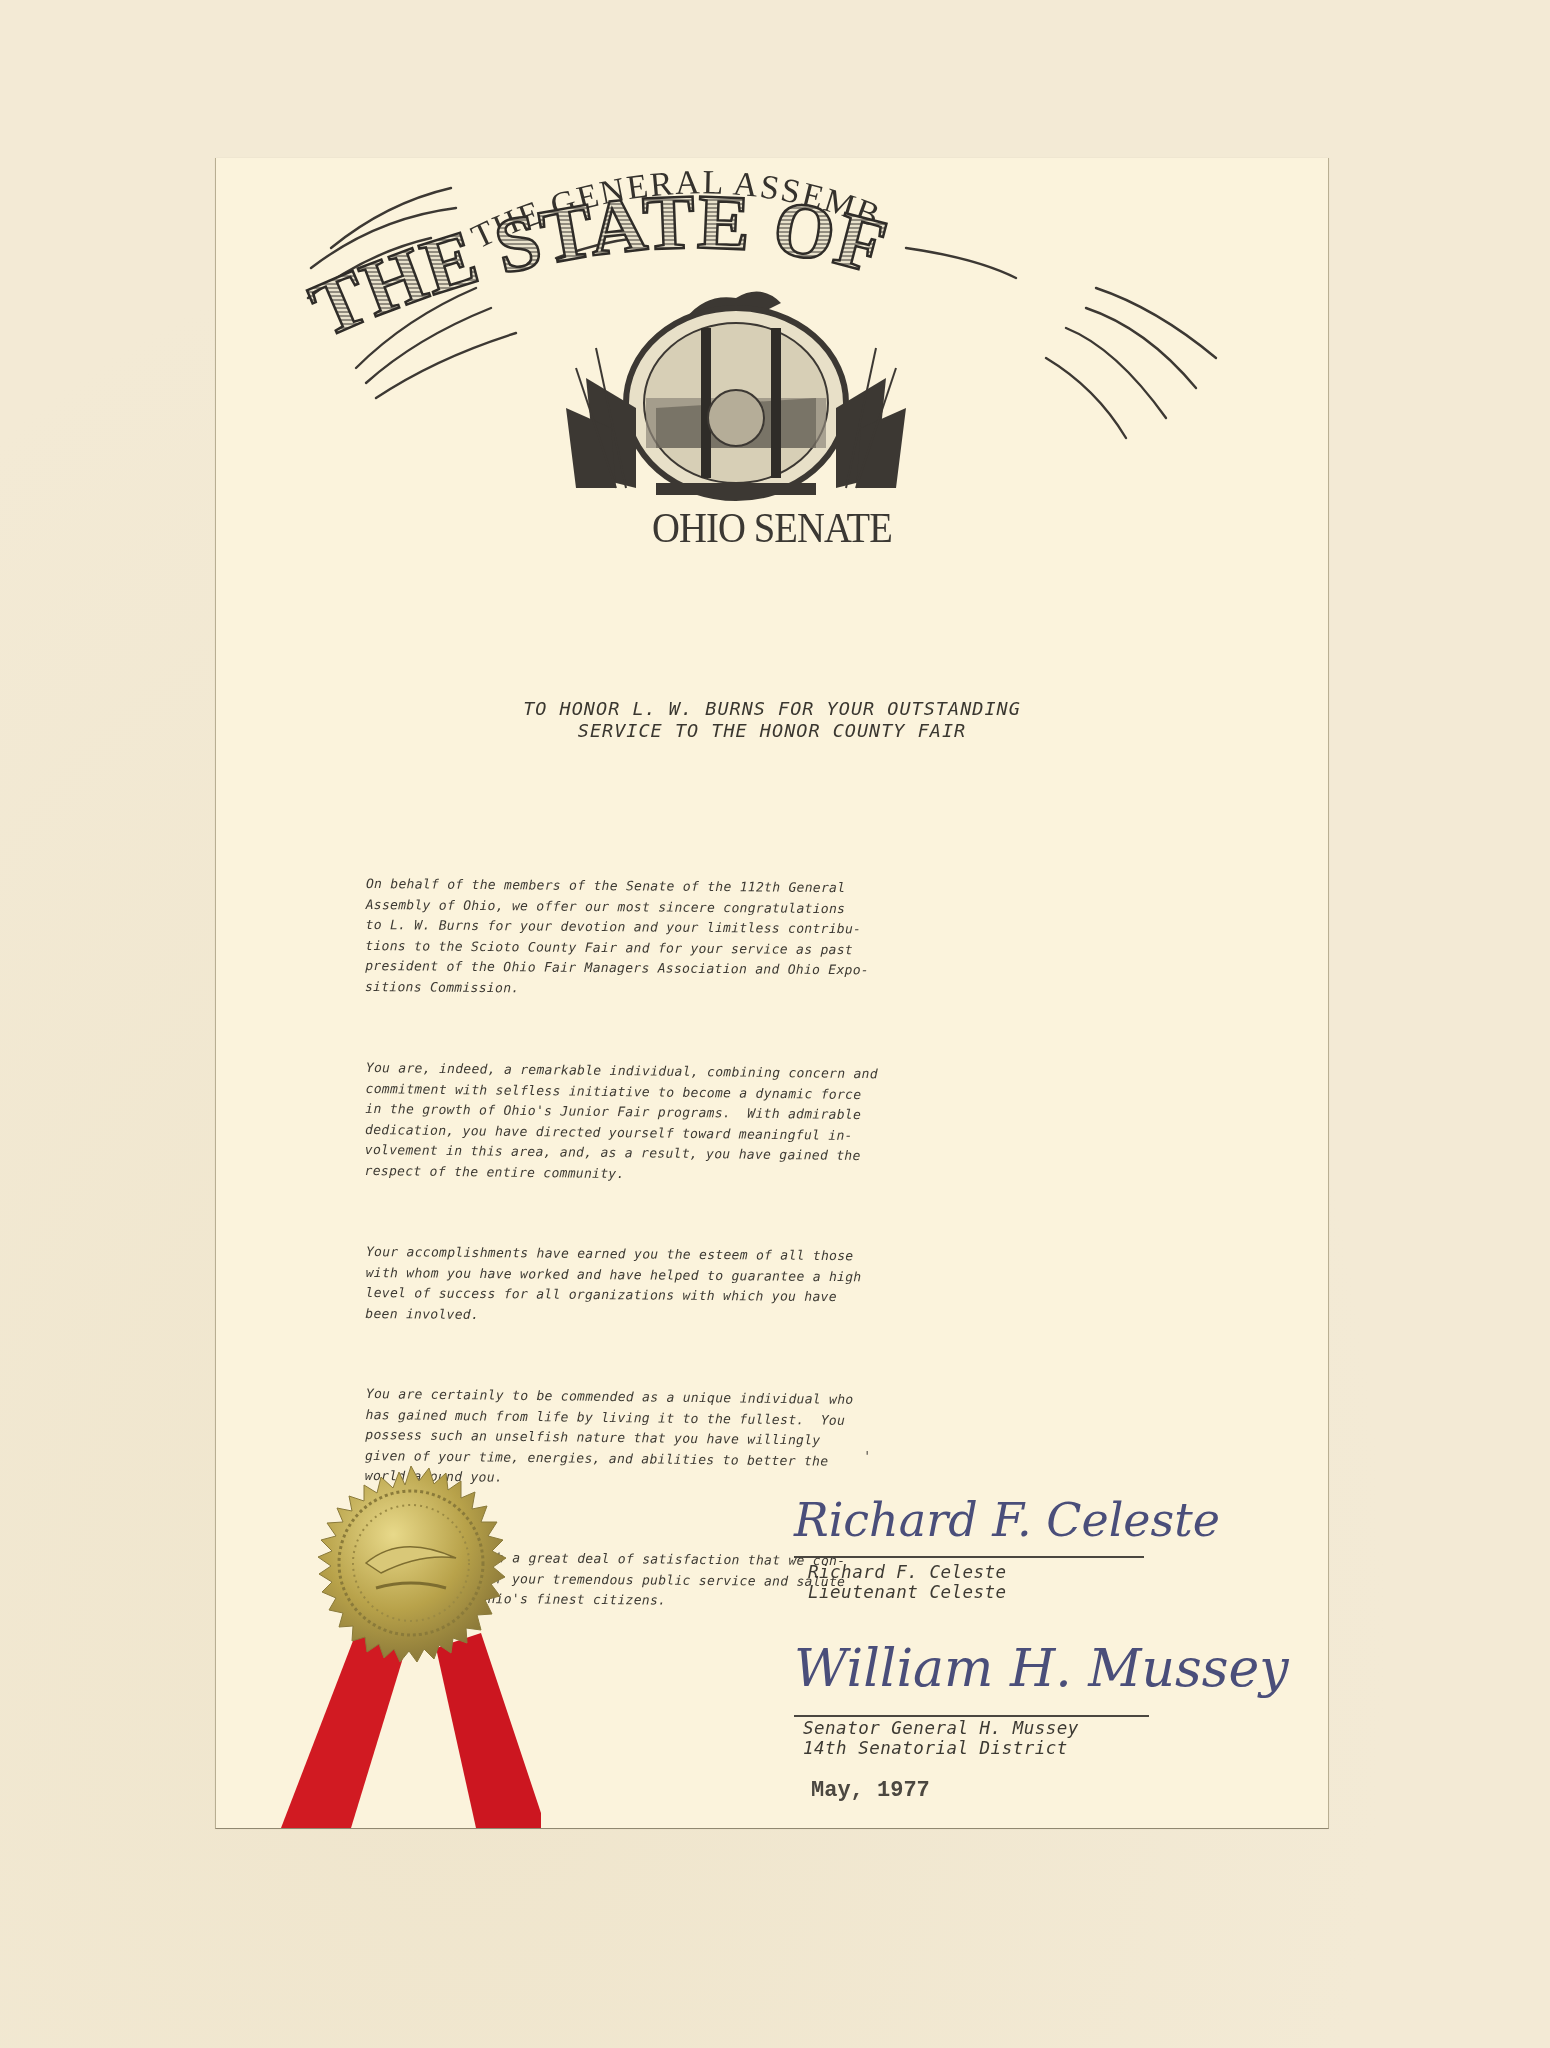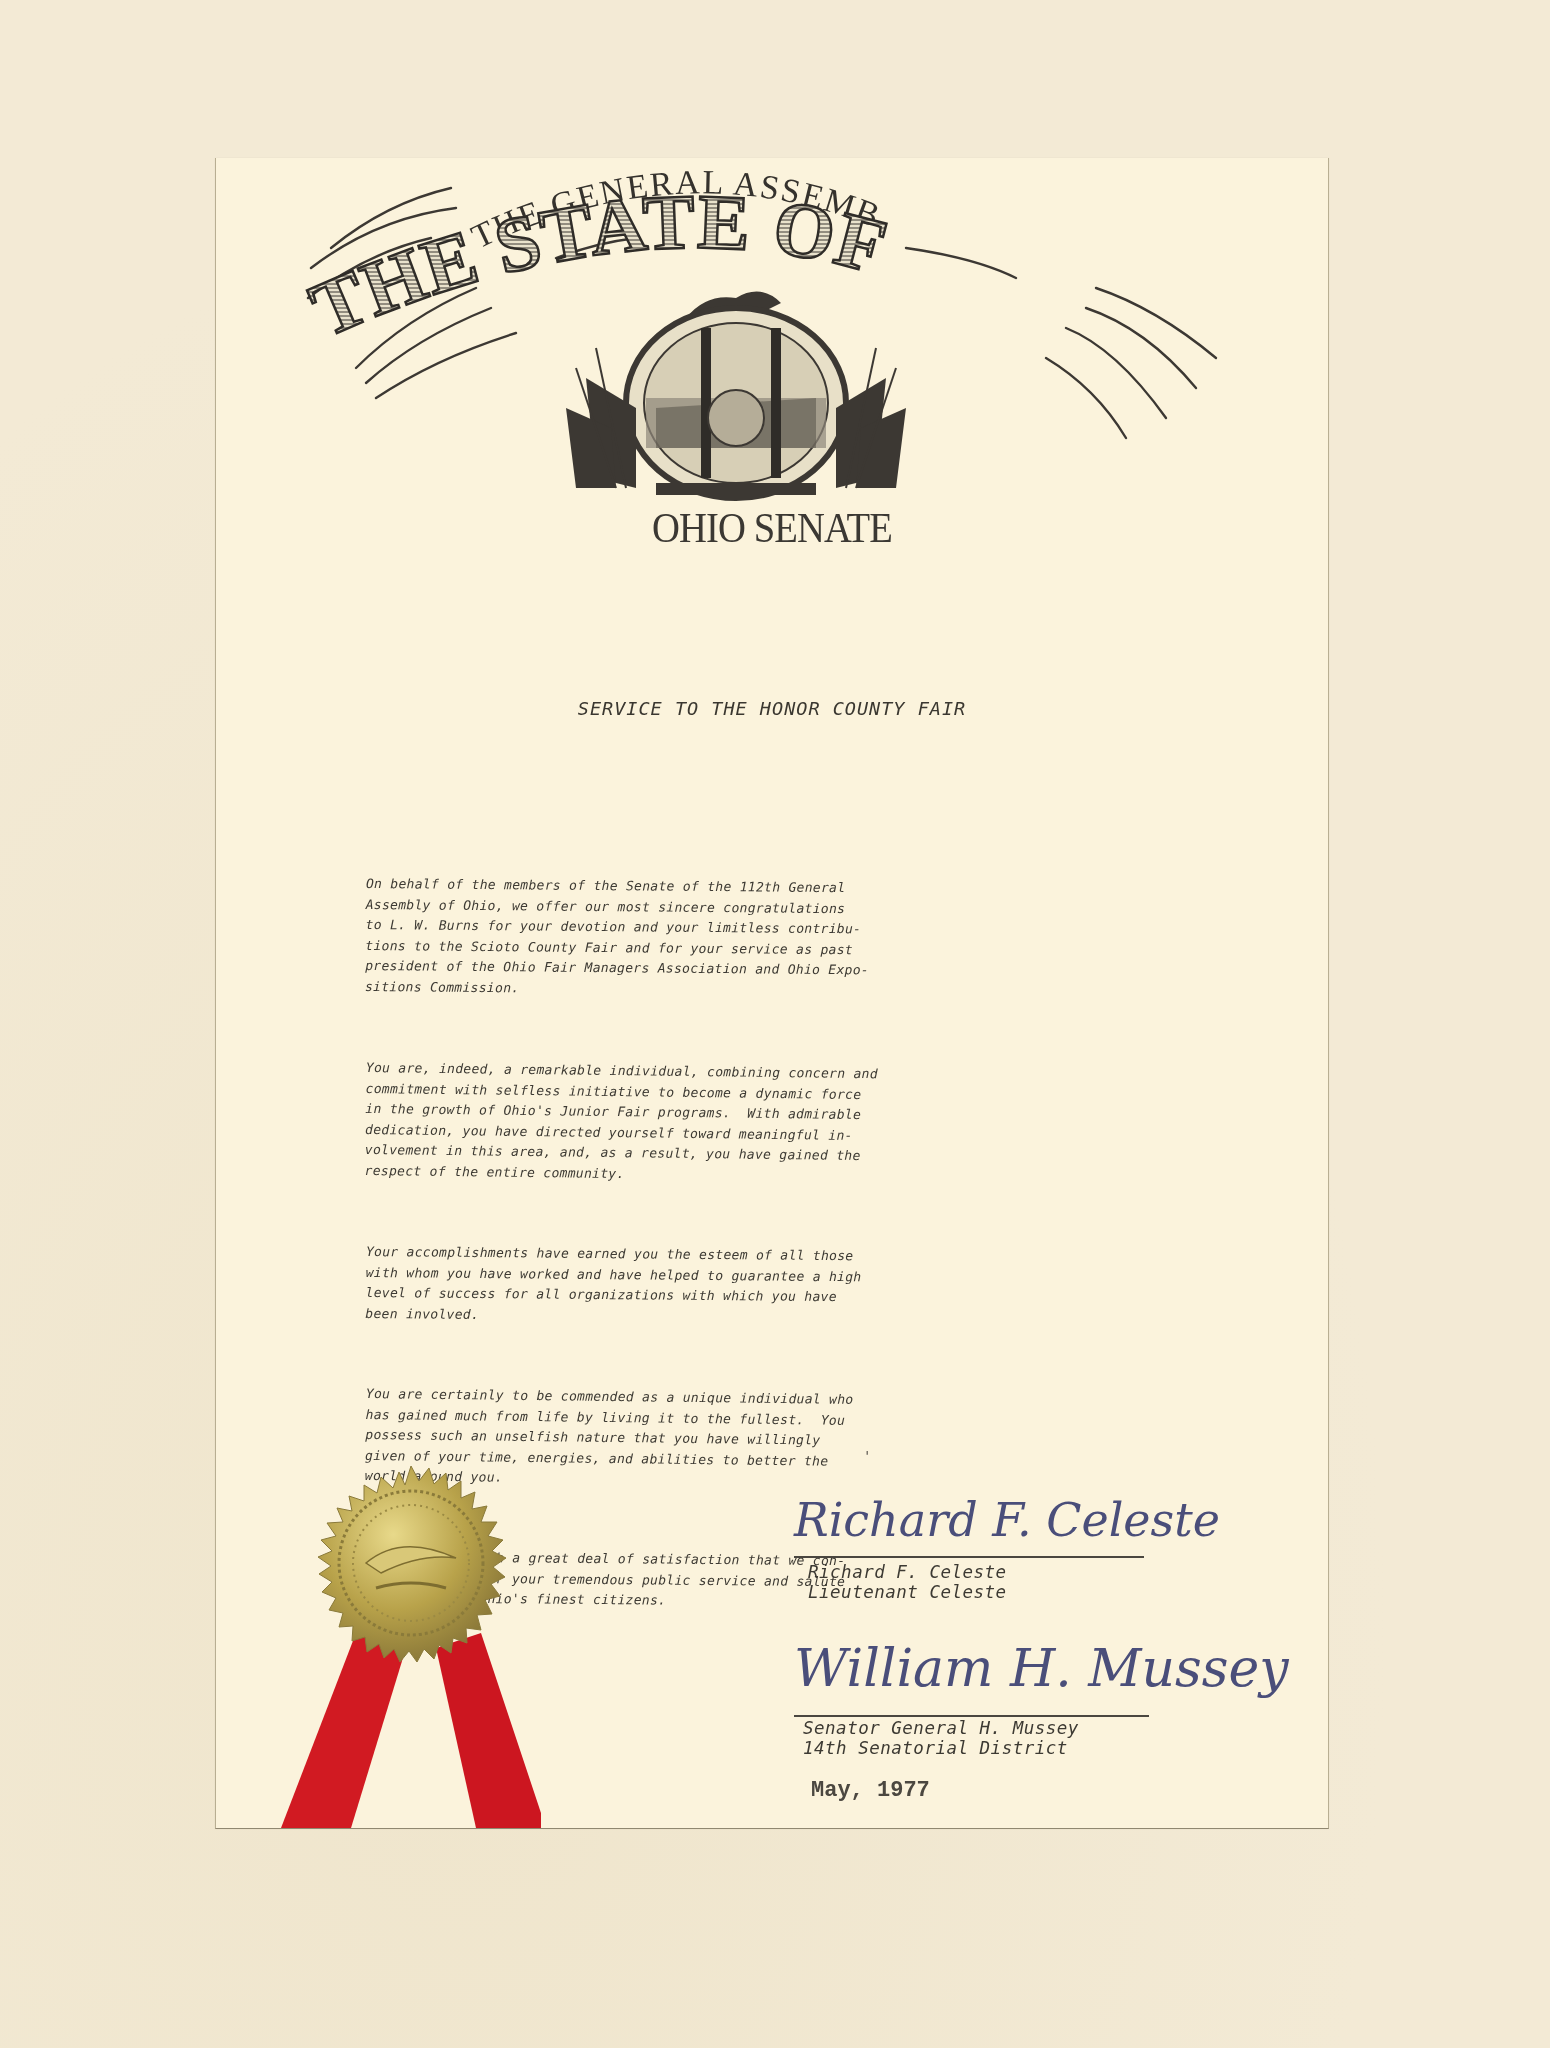--- a/index.html
+++ b/index.html
@@ -111,20 +111,21 @@
           <line x1="360" y1="210" x2="400" y2="330"></line>
           <line x1="660" y1="190" x2="630" y2="330"></line>
           <line x1="680" y1="210" x2="640" y2="330"></line>
         </g>
       </g>
     </svg>
     <div class="ohio-senate">OHIO SENATE</div>
   </div>
 
   <div class="resolution-title">
+    <div>TO HONOR L. W. BURNS FOR YOUR OUTSTANDING</div>
     <div>SERVICE TO THE HONOR COUNTY FAIR</div>
   </div>
 
   <div class="body-text" style="left:150px; top:675px;">
     <div class="para">On behalf of the members of the Senate of the 112th General
 Assembly of Ohio, we offer our most sincere congratulations
 to L. W. Burns for your devotion and your limitless contribu-
 tions to the Scioto County Fair and for your service as past
 president of the Ohio Fair Managers Association and Ohio Expo-
 sitions Commission.</div>

